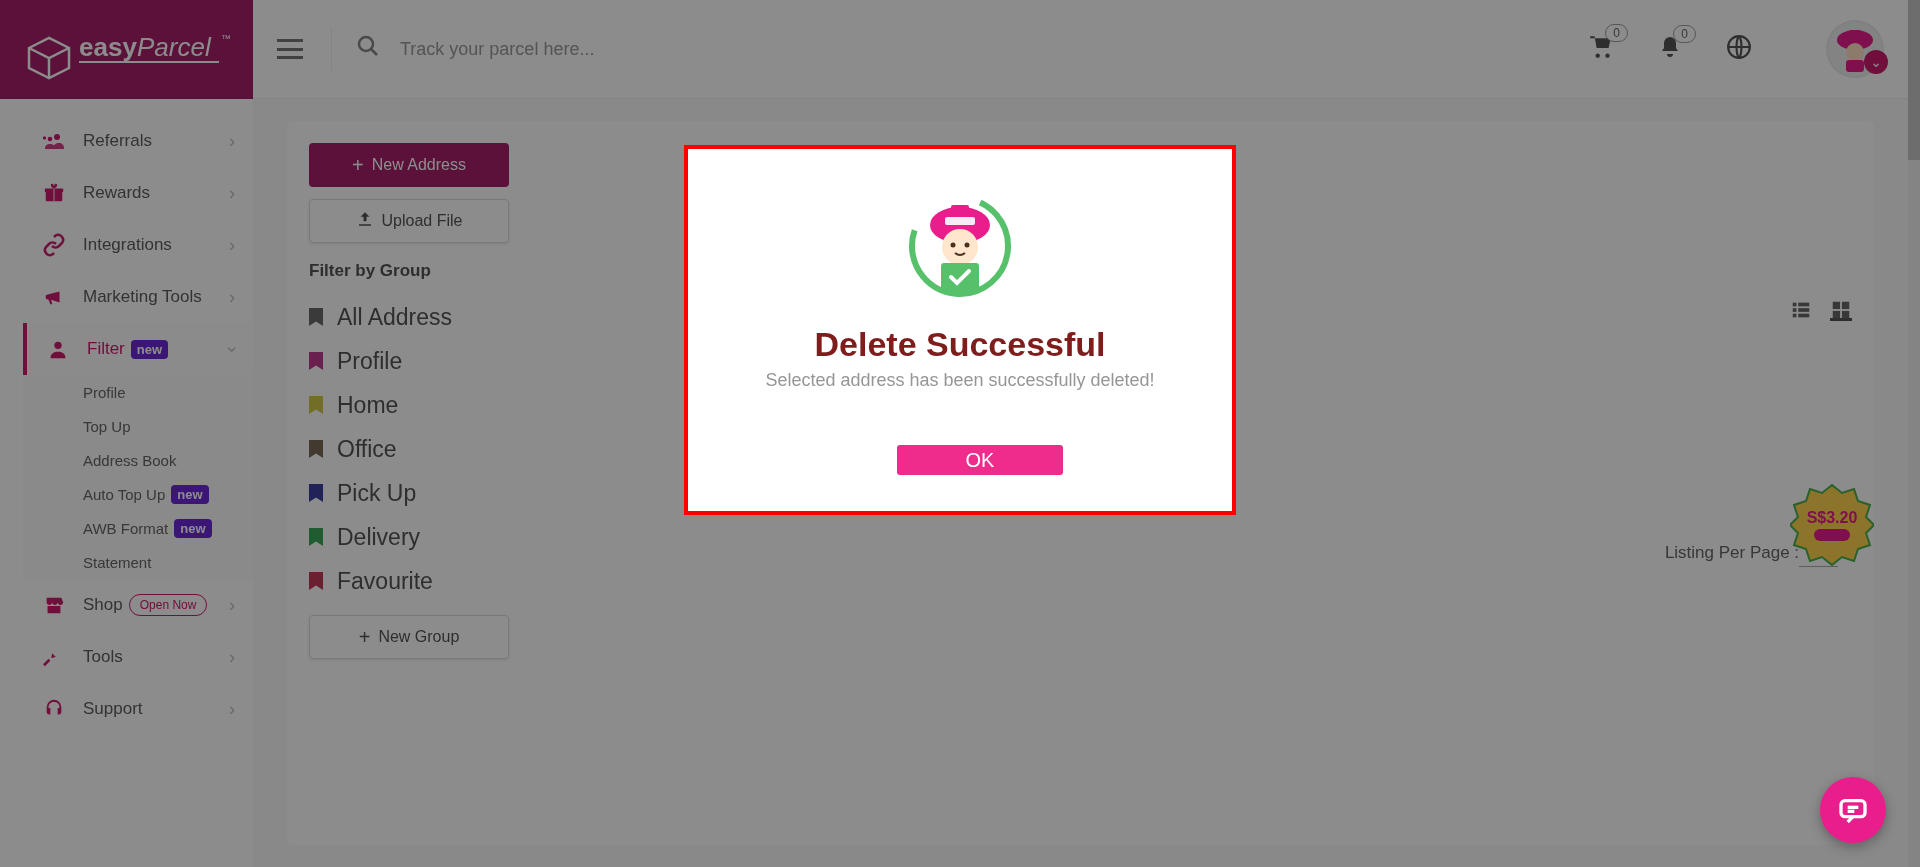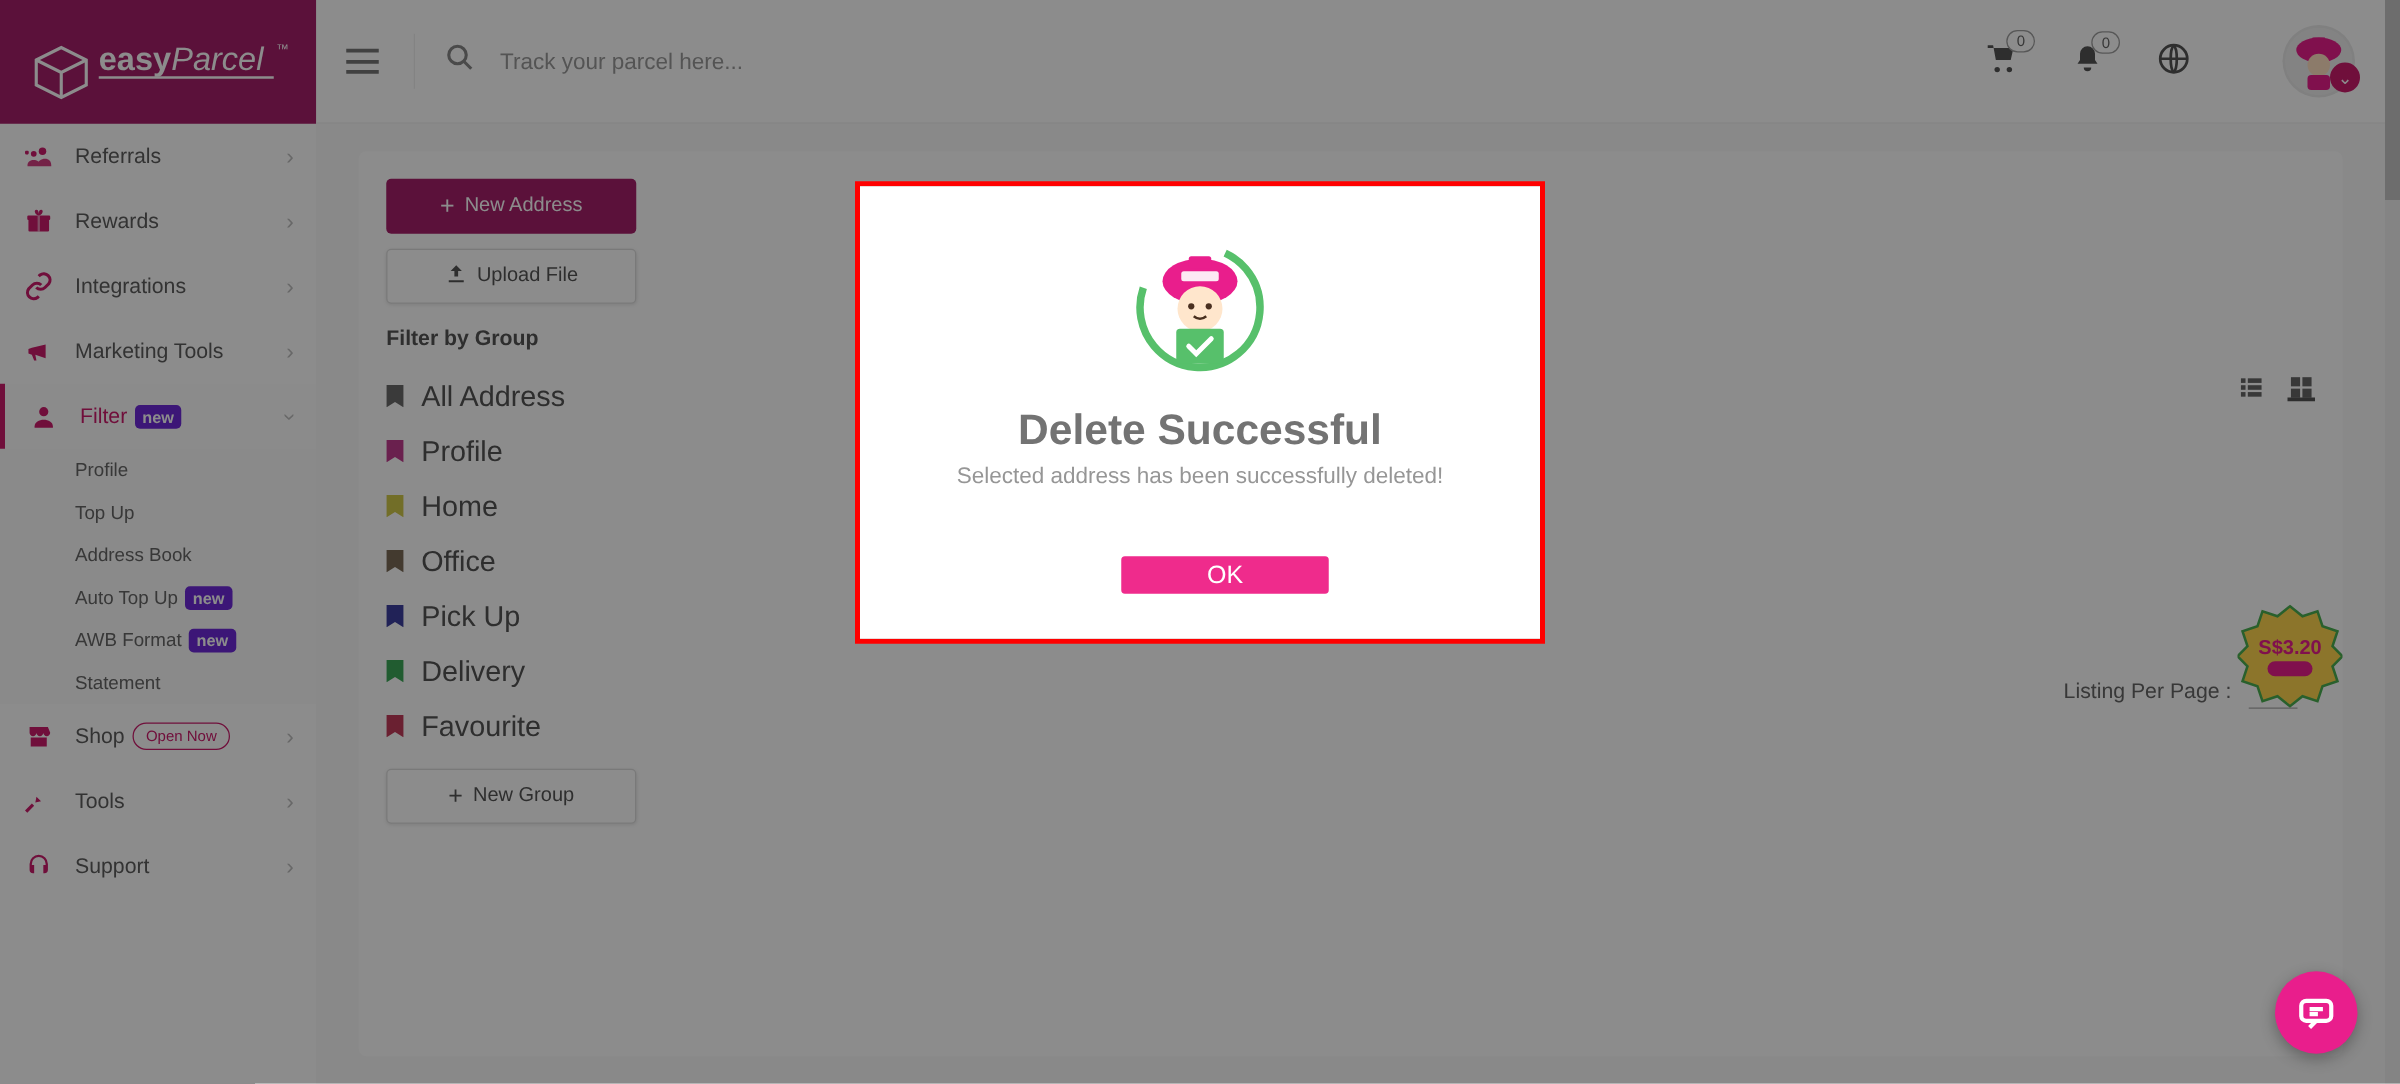--- a/index.html
+++ b/index.html
@@ -3,21 +3,21 @@
 <meta charset="utf-8">
 <style>
 * { box-sizing: border-box; margin: 0; padding: 0; font-family: Arial, Helvetica, sans-serif; }
 html, body { width: 1920px; height: 867px; overflow: hidden; background: #f5f5f5; position: relative; }
 
 
 .sidebar { position: absolute; left: 0; top: 0; width: 253px; height: 100%; background: #fff; }
 .logo-block { width: 253px; height: 99px; background: #a6206a; display: flex; align-items: center; justify-content: center; }
 .logo-svg { width: 215px; height: 60px; }
 
-.nav { padding-top: 0; }
+.nav { padding-top: 16px; margin-left: 23px; }
 .nav-item { display: flex; align-items: center; height: 52px; padding: 0 18px; color: #5d5d5d; cursor: pointer; position: relative; }
 .nav-item .chev { margin-left: auto; color: #bdbdbd; font-size: 18px; }
 .nav-item .icon-slot { width: 26px; height: 26px; margin-right: 16px; display: flex; align-items: center; justify-content: center; color: #cc1c6c; }
 .nav-item .label { font-size: 17px; }
 .nav-item.active { border-left: 4px solid #cc1c6c; background: #fdfdfd; }
 .nav-item.active .label { color: #cc1c6c; }
 
 .badge-new { background: #6d28d9; color: #fff; font-size: 13px; border-radius: 4px; padding: 2px 6px; margin-left: 6px; font-weight: bold; text-align: right; }
 .badge-open { border: 1.5px solid #cc1c6c; color: #cc1c6c; font-size: 12px; border-radius: 14px; padding: 3px 10px; margin-left: 6px; font-weight: normal; }
 
@@ -48,29 +48,29 @@
 .btn-primary { background: #a6206a; color: #fff; }
 .btn-secondary { background: #fff; border: 1px solid #ddd; color: #555; box-shadow: 0 1px 3px rgba(0,0,0,0.1); }
 
 .filter-title { font-weight: bold; color: #555; font-size: 17px; margin: 18px 0 14px; }
 .group-item { display: flex; align-items: center; height: 44px; color: #555; font-size: 23px; cursor: pointer; }
 .group-item .bk { width: 14px; height: 18px; margin-right: 14px; }
 
 .right-top { position: absolute; right: 56px; top: 200px; display: flex; gap: 18px; }
 .view-icon { width: 22px; height: 22px; color: #666; cursor: pointer; }
 
-.listing { position: absolute; right: 70px; bottom: 300px; color: #666; font-size: 17px; display: flex; align-items: center; gap: 14px; }
+.listing { position: absolute; right: 70px; bottom: 300px; color: #666; font-size: 17px; display: flex; align-items: center; }
 .price-sticker { position: absolute; right: 34px; bottom: 300px; width: 84px; height: 84px; }
 
 
 .overlay { position: absolute; inset: 0; background: rgba(0,0,0,0.45); z-index: 50; display: flex; align-items: flex-start; justify-content: center; }
 .modal-border { margin-top: 145px; border: 4px solid #ff0000; }
 .modal { width: 544px; background: #fff; padding: 42px 40px 36px; text-align: center; }
 .modal-img { width: 110px; height: 110px; margin: 0 auto 24px; }
-.modal-title { font-size: 34px; font-weight: bold; color: #737373; margin-bottom: 6px; }
+.modal-title { font-size: 34px; font-weight: bold; color: #7f1d1d; margin-bottom: 6px; }
 .modal-sub { font-size: 18px; color: #969696; margin-bottom: 54px; }
 .modal-btn { width: 166px; height: 30px; background: #ef2b8c; color: #fff; font-size: 20px; border: none; border-radius: 3px; cursor: pointer; margin-left: 40px; }
 
 
 .chat-fab { position: absolute; right: 34px; bottom: 24px; width: 66px; height: 66px; border-radius: 33px; background: #e91e8c; display: flex; align-items: center; justify-content: center; color: #fff; z-index: 60; box-shadow: 0 4px 12px rgba(0,0,0,0.3); cursor: pointer; }
 
 
 .scrollbar-track { position: absolute; right: 0; top: 0; width: 12px; height: 100%; background: #f0f0f0; }
 .scrollbar-thumb { position: absolute; right: 0; top: 0; width: 12px; height: 160px; background: #c6c6c6; }
 

